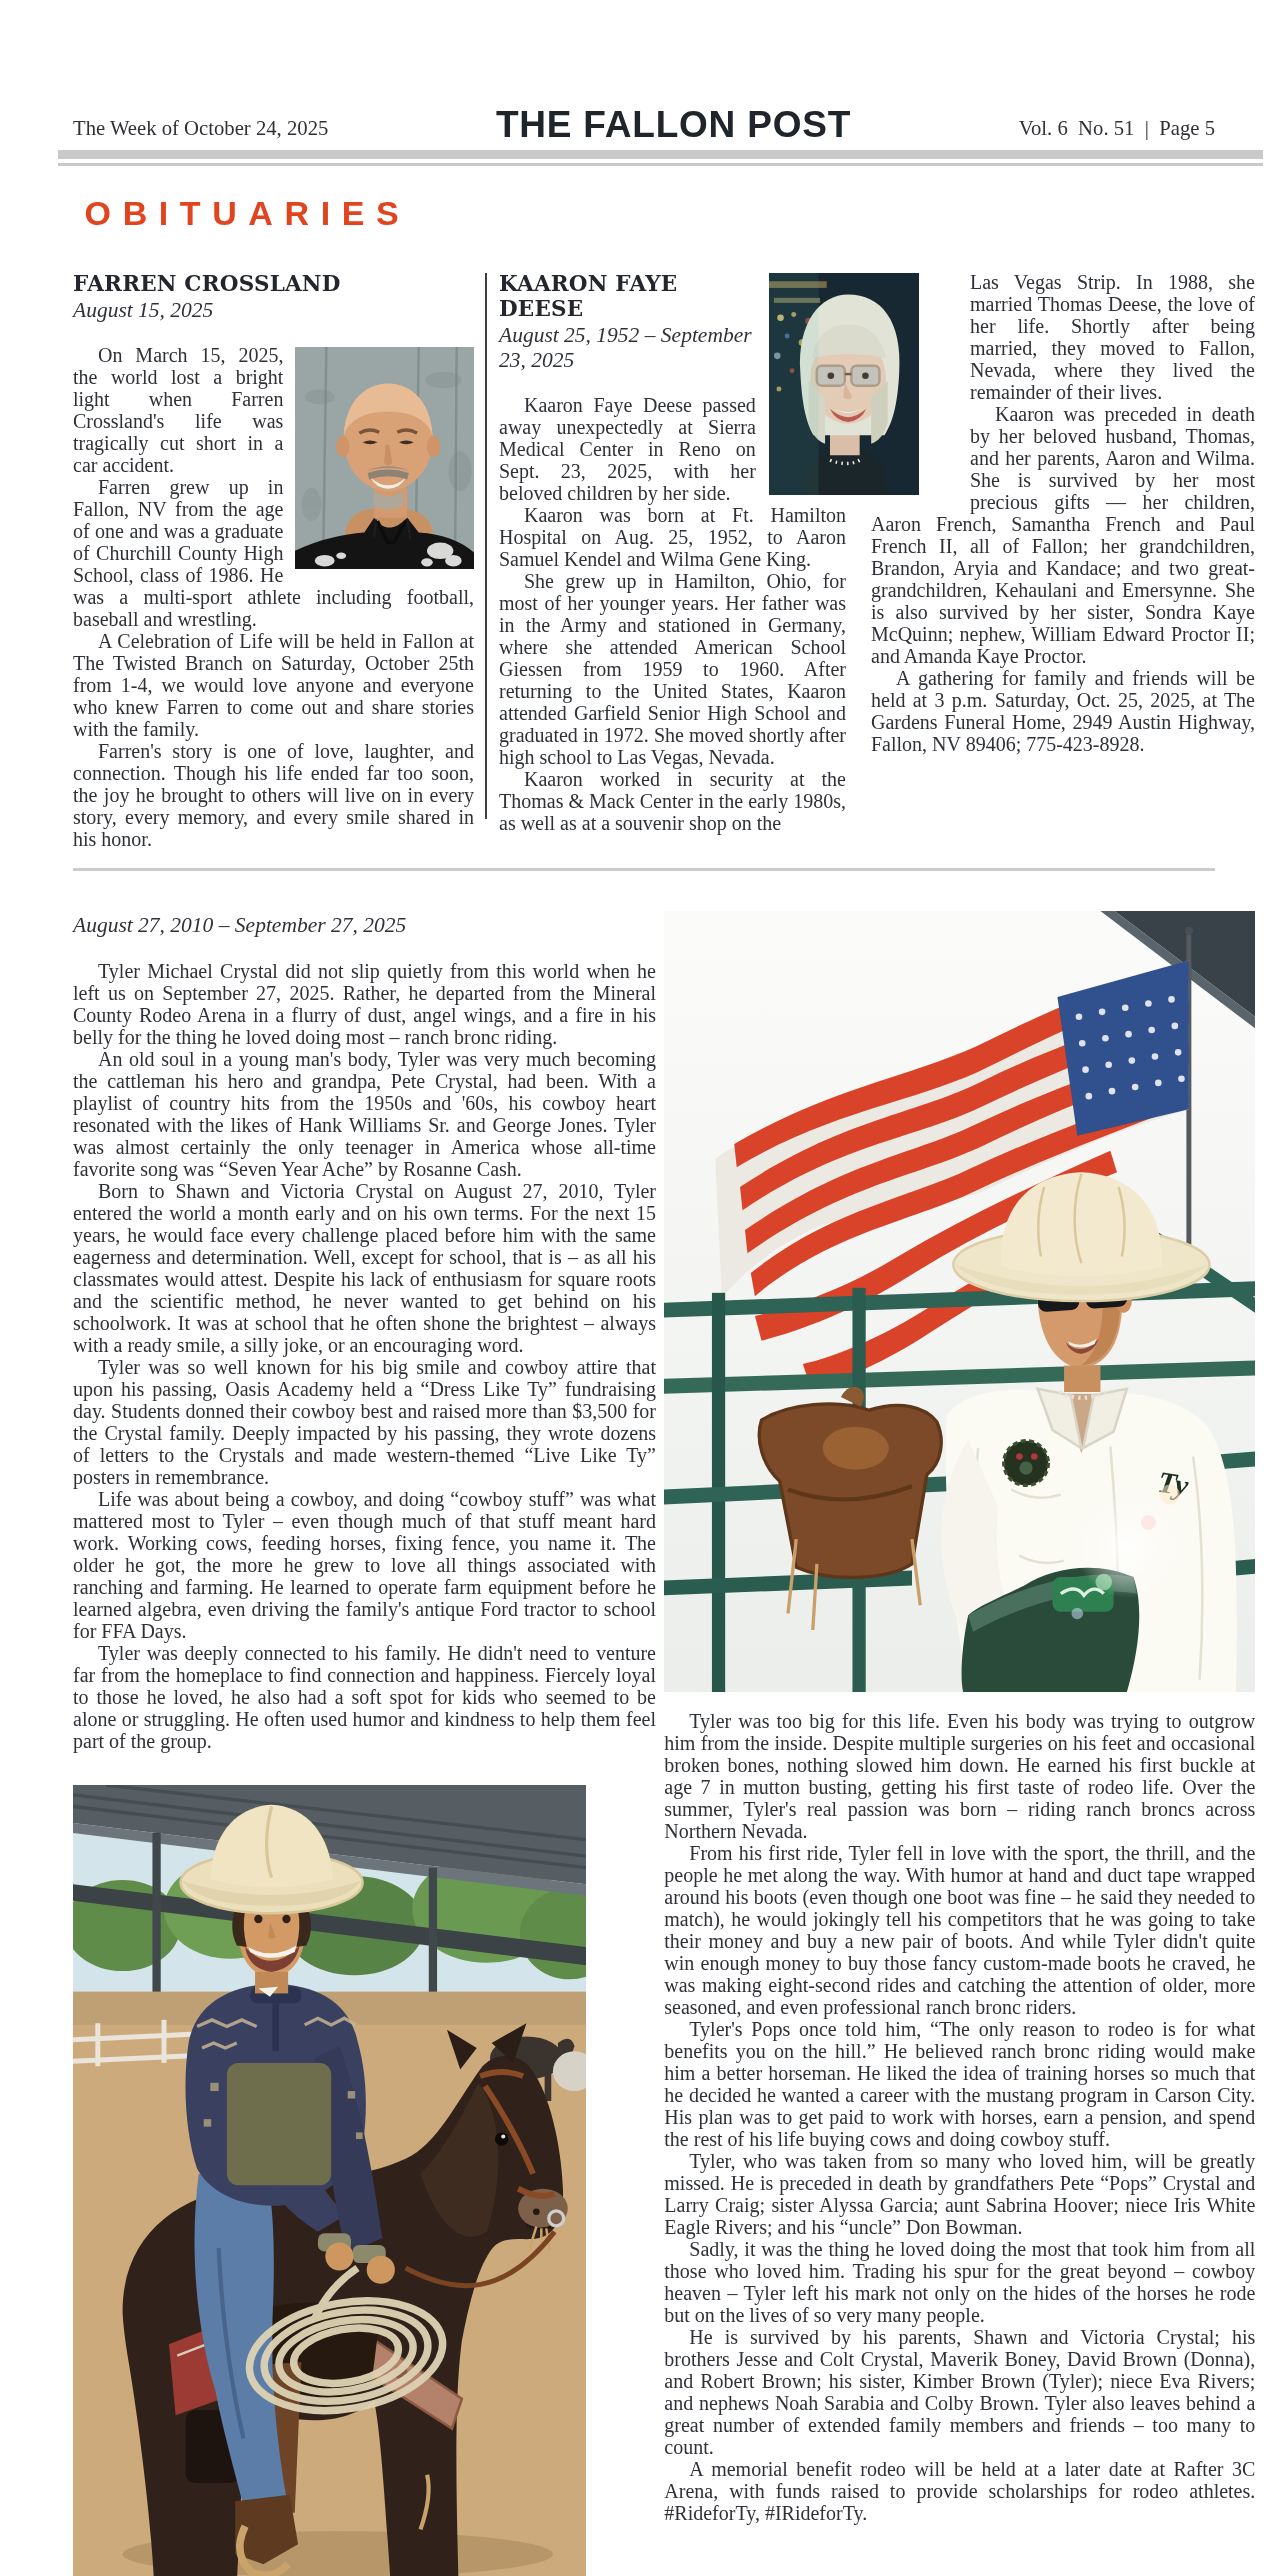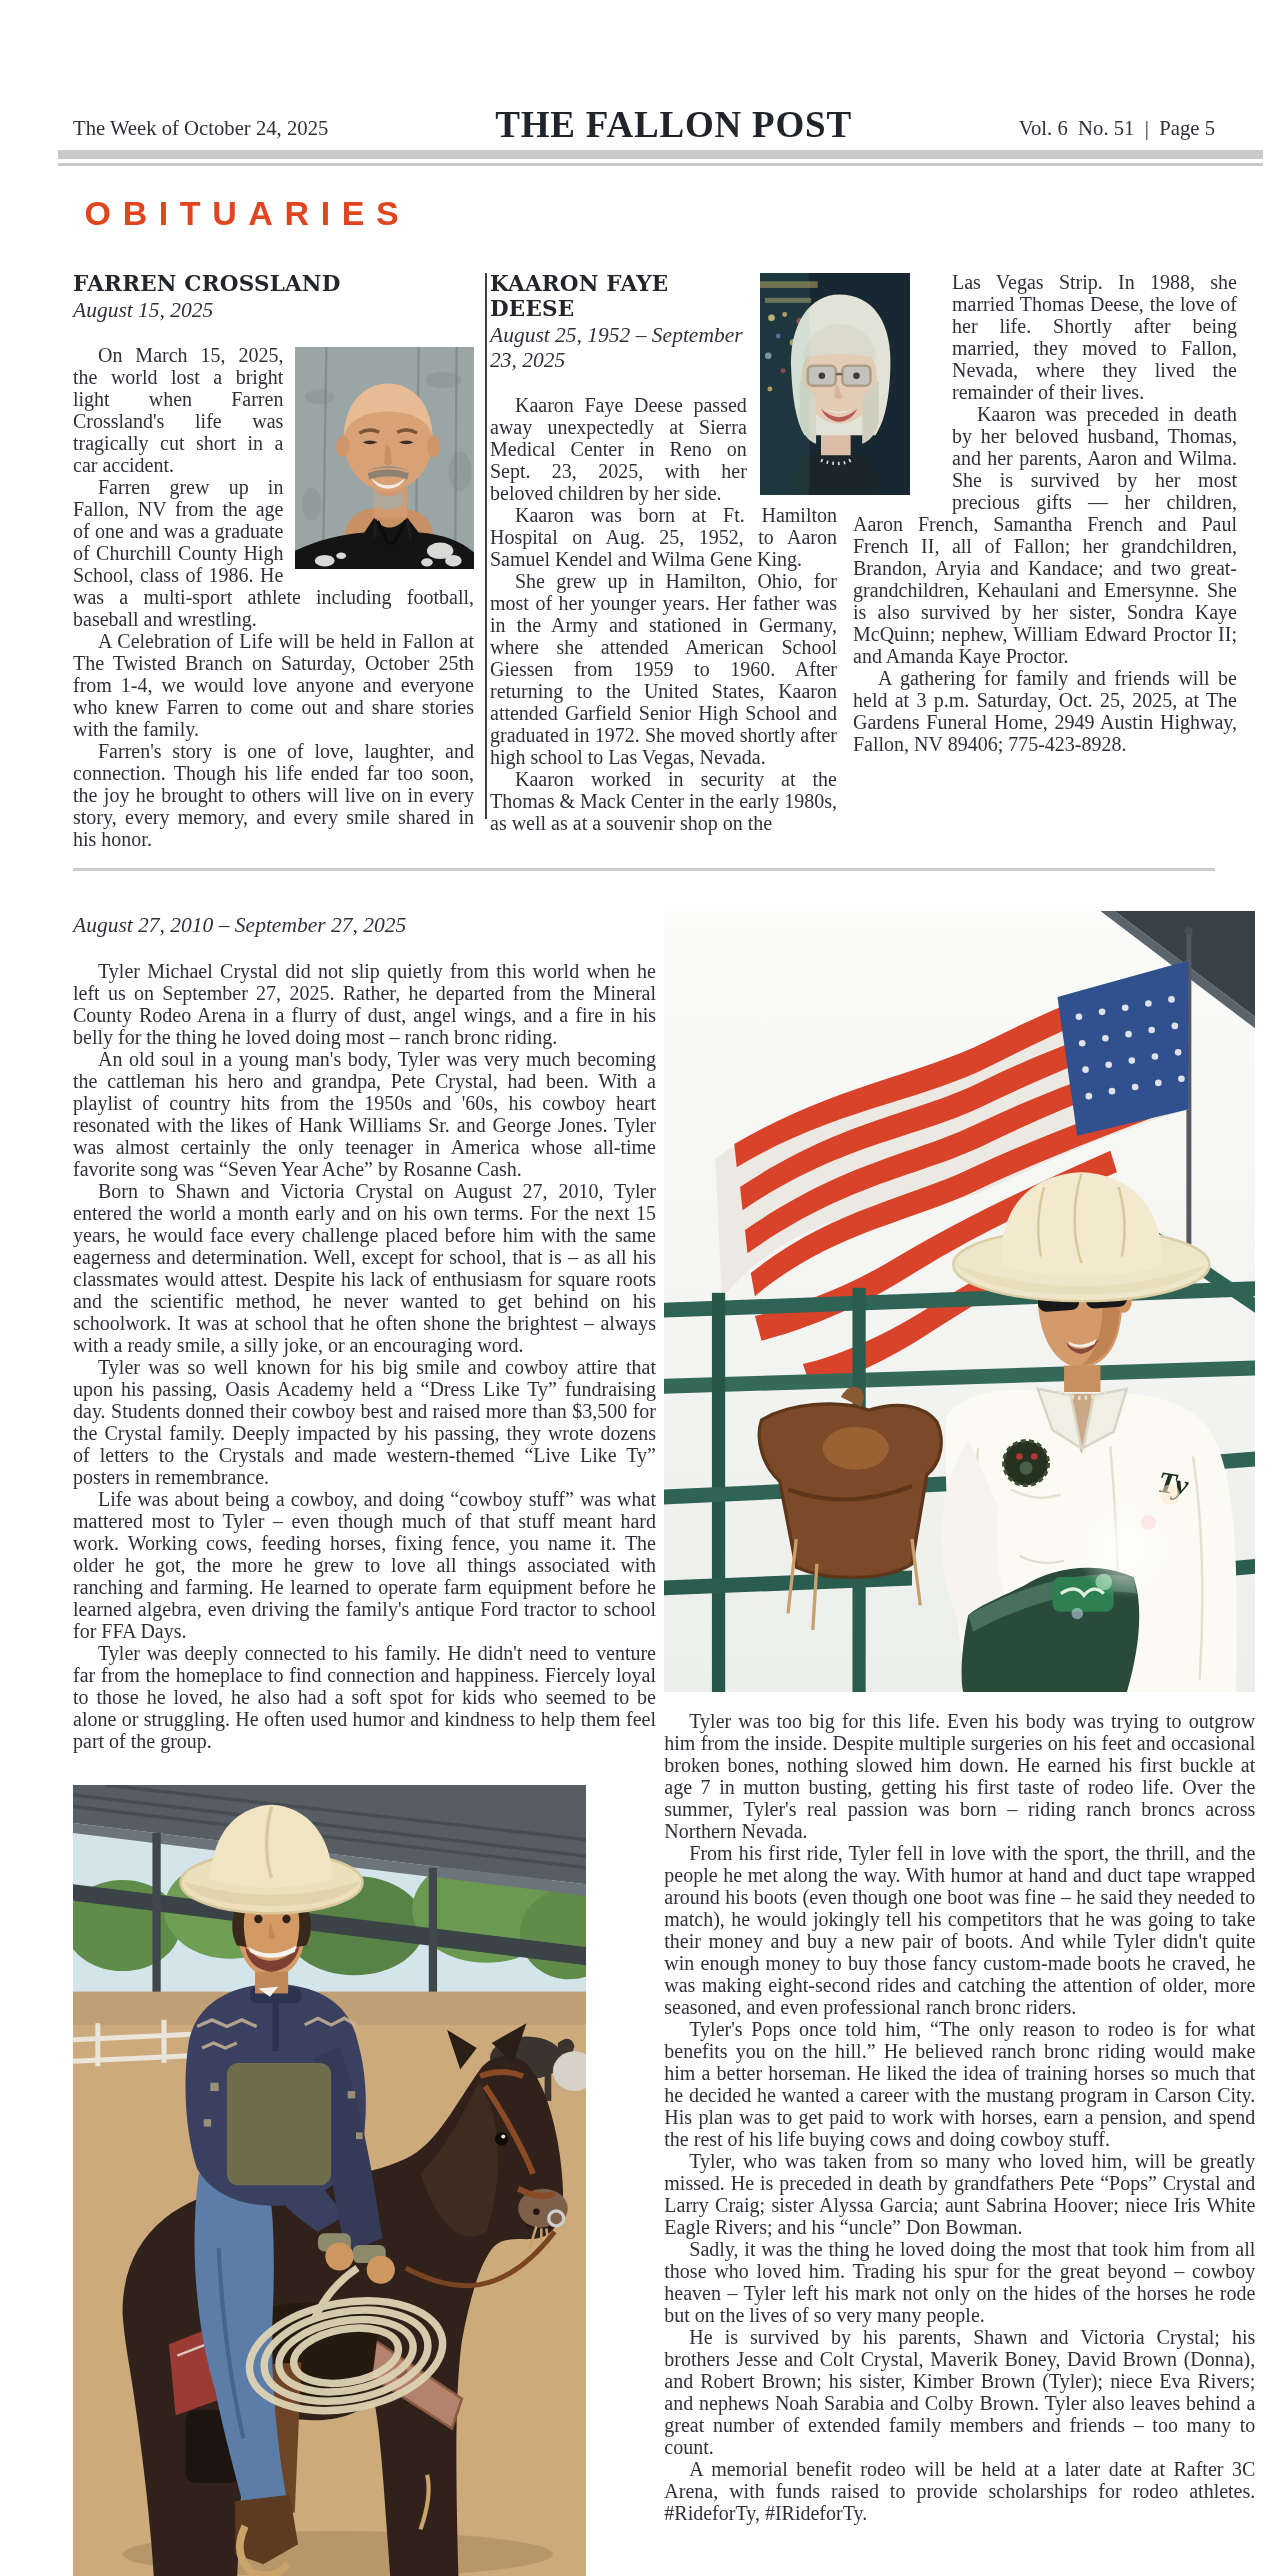--- a/index.html
+++ b/index.html
@@ -7,21 +7,21 @@
     width:1288px; height:2576px; overflow:hidden;
     font-family:"Liberation Serif", serif;
     color:#2e3137;
   }
   .page { padding:106px 73px 0 73px; }
 
   
   .masthead { display:flex; align-items:flex-end; justify-content:space-between; }
   .mh-side { font-size:20.7px; line-height:1; padding-bottom:4.1px; white-space:pre; }
   .mh-title {
-    margin:0; font-family:Liberation Serif, serif; font-weight:bold;
+    margin:0; font-family:Liberation Sans, sans-serif; font-weight:bold;
     font-size:37px; line-height:1; letter-spacing:0.8px; color:#20242b;
   }
   .rule-thick { height:9px; background:#c9c9c9; margin:7.4px -48px 0 -15px; }
   .rule-thin  { height:2.5px;  background:#c9c9c9; margin:4.1px -48px 0 -15px; }
 
   .section-title {
     margin:28px 0 0 0; text-align:left;
     font-family:"Liberation Sans", sans-serif; font-weight:bold;
     font-size:34px; letter-spacing:11.6px; text-indent:11.6px;
   }
@@ -35,21 +35,21 @@
   .obit-body p {
     margin:0; font-size:20px; line-height:22px;
     text-indent:25px; text-align:justify; hyphens:auto;
   }
   .obit-body p.cont { text-indent:0; }
   figure { margin:0; }
 
   
   .top-obits {
     position:relative; margin-top:38px;
-    display:grid; grid-template-columns:401px 347px 384px; column-gap:16px;
+    display:grid; grid-template-columns:401px 347px 384px; column-gap:25px;
     min-height:579px;
   }
   .vrule { position:absolute; left:412px; top:1.7px; width:1.7px; height:546px; background:#3f3f3f; }
 
   .farren-photo { float:right; width:179px; height:222px; margin:2.5px 0 6.6px 11.6px; }
   .kaaron-photo { float:right; width:150px; height:222px; margin:1.7px -73px 8.3px 13.2px; }
   .wrap-spacer  { float:left; width:99px; height:227px; }
   .photo-frame  { display:block; width:100%; height:100%; }
 
   

